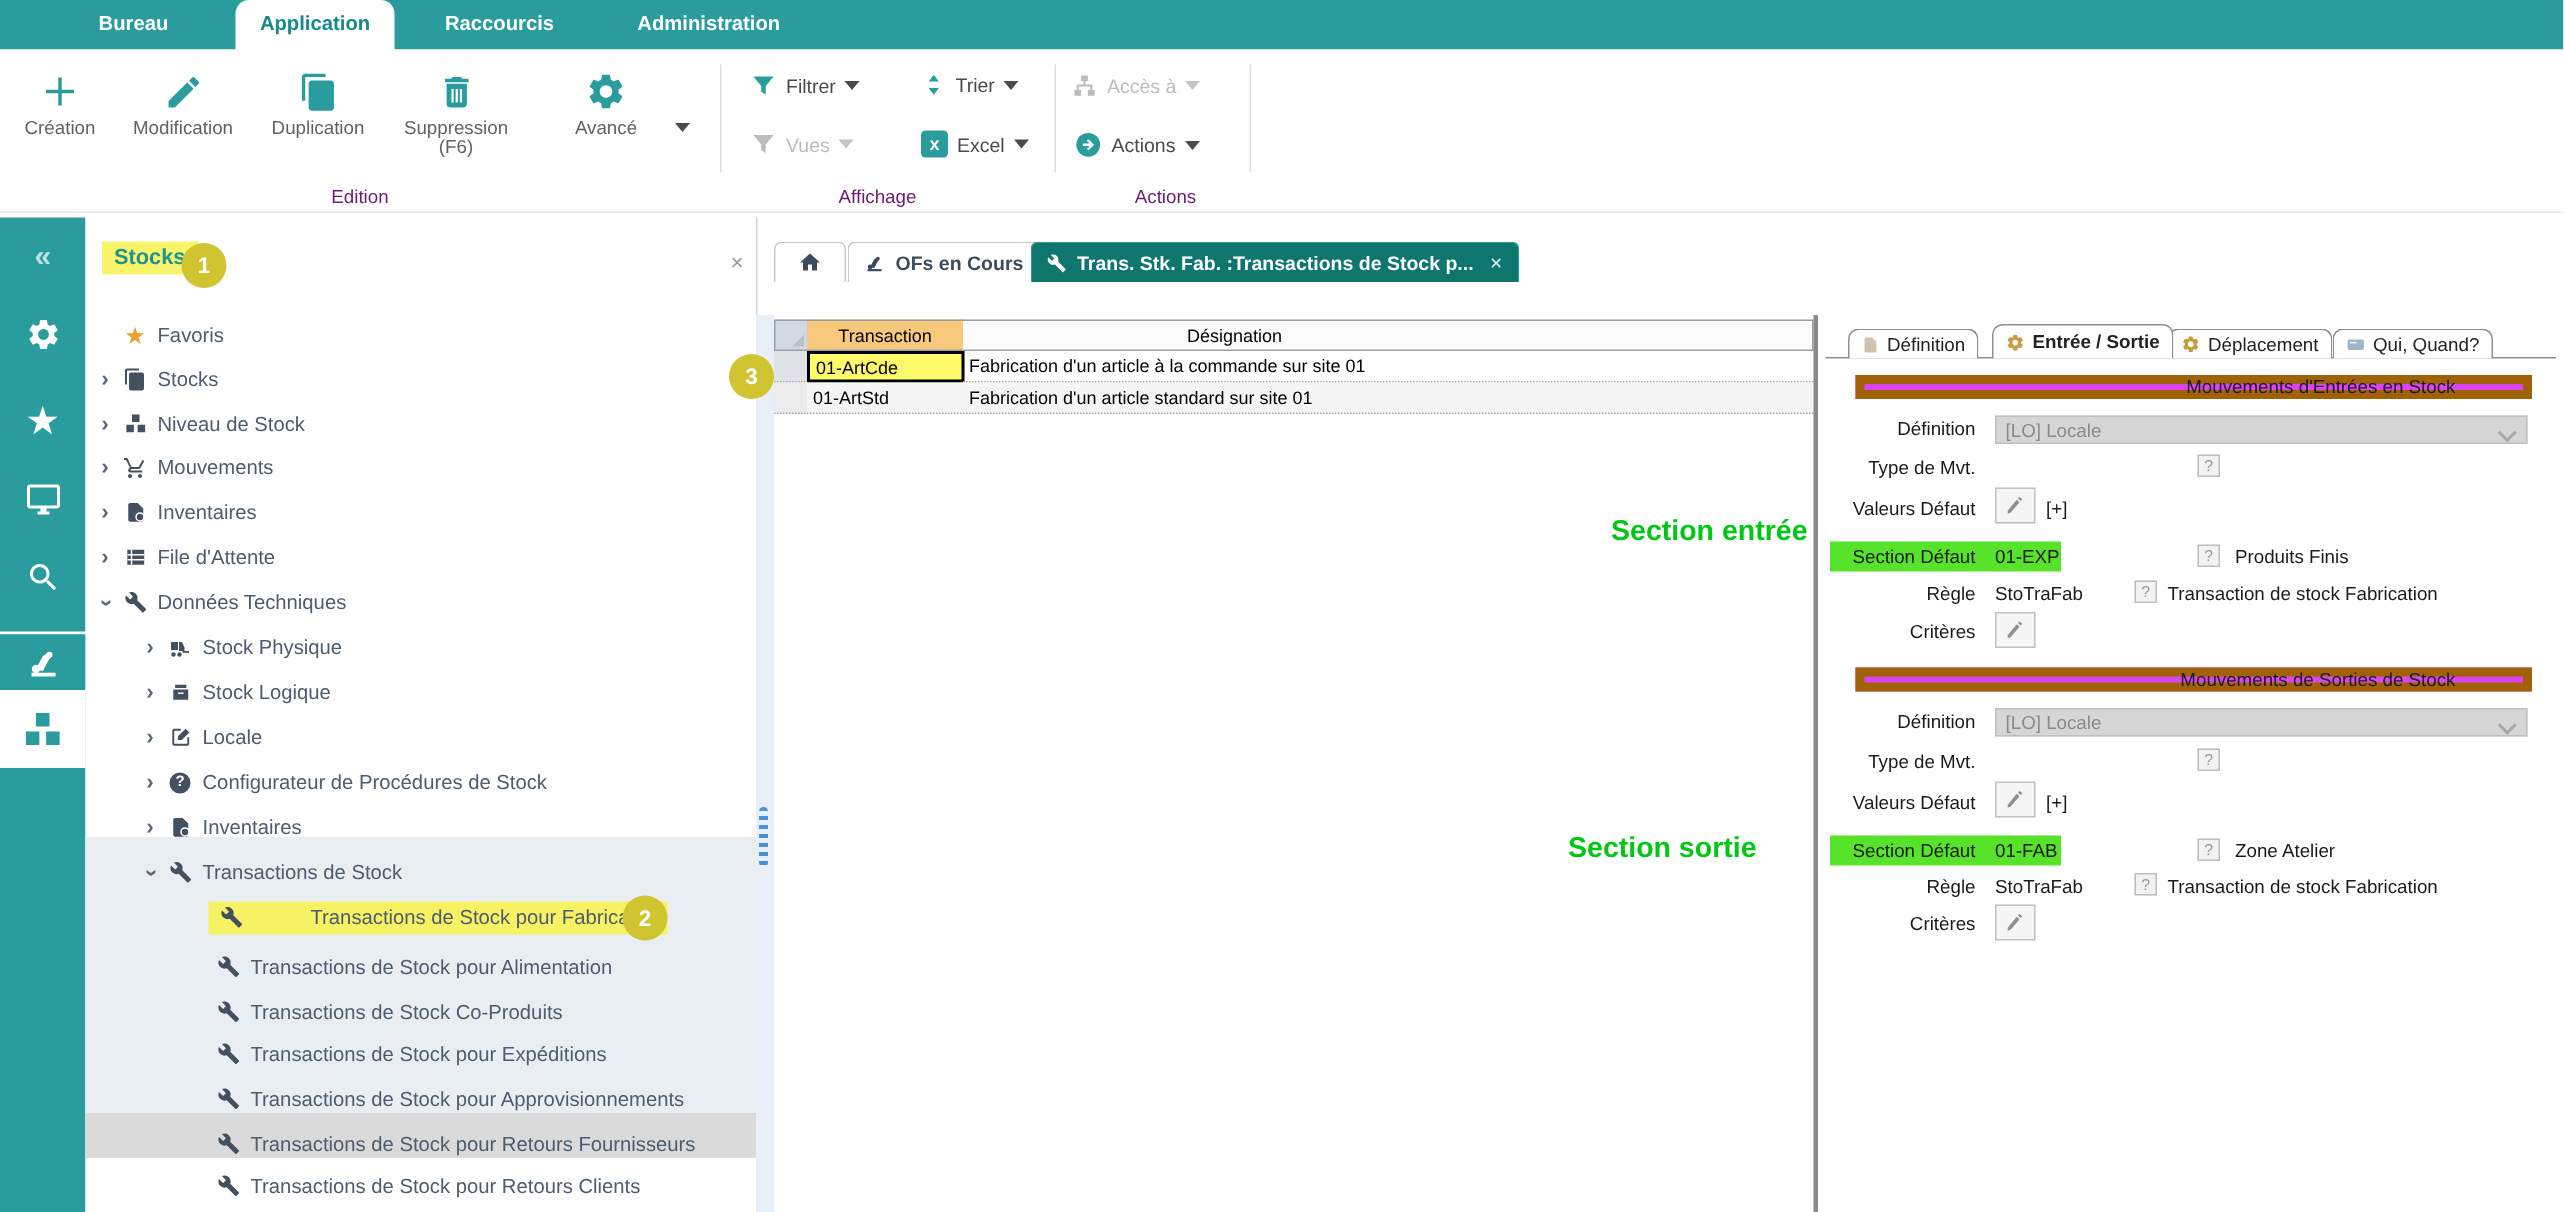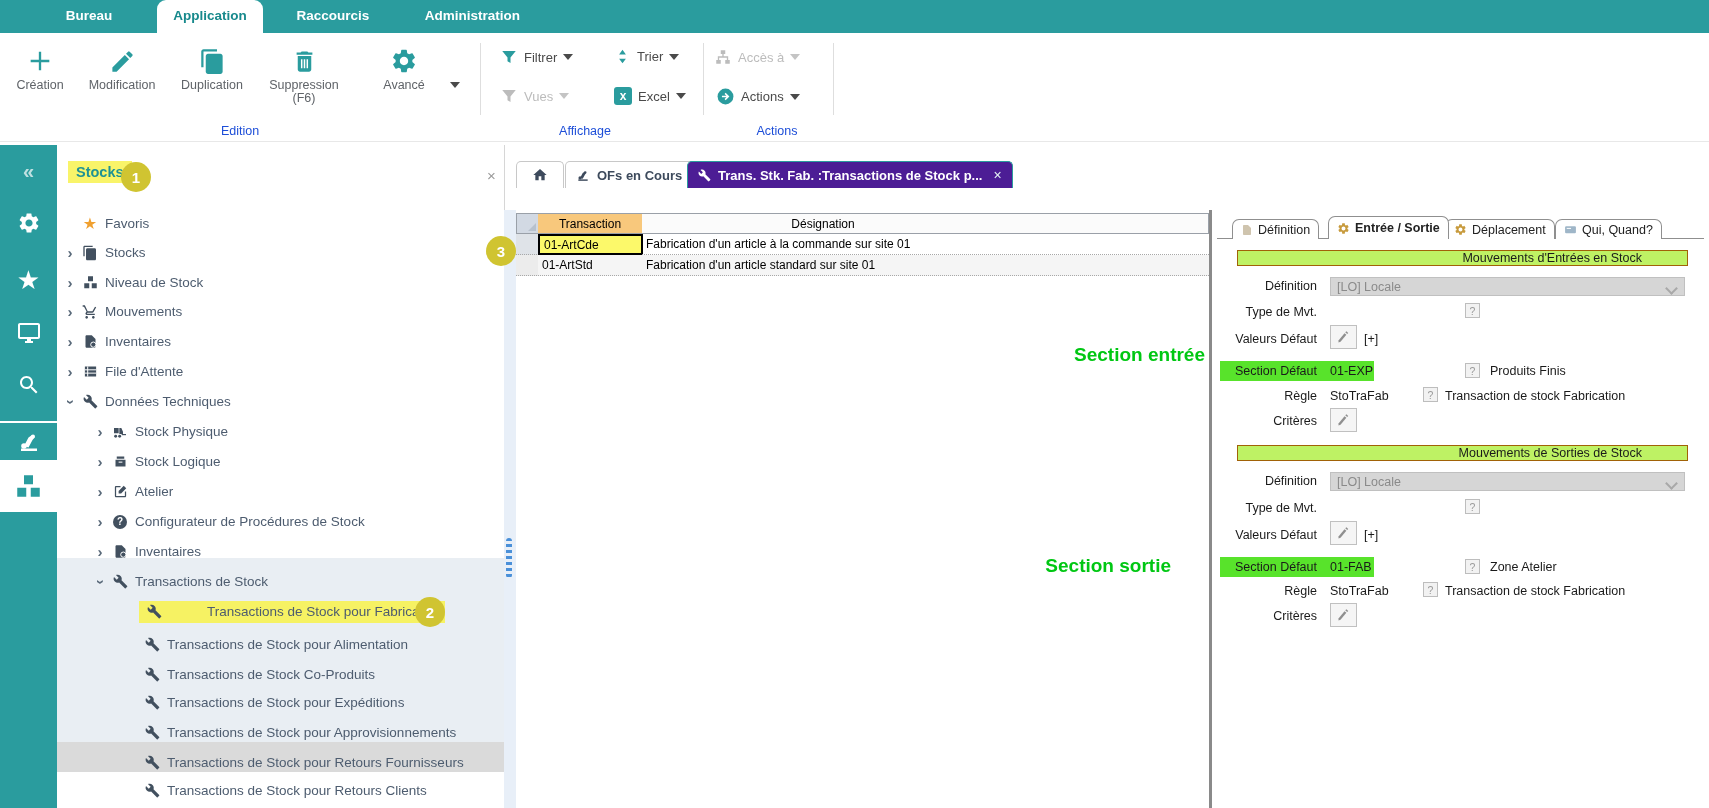--- a/index.html
+++ b/index.html
@@ -17,21 +17,21 @@
 
   
   #ribbon{left:0;top:33px;width:1709px;height:108px;background:#fff;border-bottom:1px solid #e8e8e8;}
   .rbtn{position:absolute;top:8px;width:84px;text-align:center;color:#5f6368;font-size:12.5px;cursor:default;}
   .rbtn .bic{height:34px;display:flex;align-items:flex-end;justify-content:center;color:#2a9c9e;}
   .rbtn .blbl{margin-top:4px;line-height:13px;}
   .sbtn{position:absolute;display:flex;align-items:center;gap:6px;font-size:13px;color:#4a4a4a;cursor:default;}
   .sbtn.disabled{color:#bcbcbc;}
   .caret{width:0;height:0;border-left:5px solid transparent;border-right:5px solid transparent;border-top:6px solid #4a4a4a;}
   .caret.dis{border-top-color:#c4c4c4;}
-  .rgroup{position:absolute;top:91px;width:120px;text-align:center;color:#1d4ed8;font-size:12.5px;}
+  .rgroup{position:absolute;top:91px;width:120px;text-align:center;color:#701a75;font-size:12.5px;}
   .rsep{position:absolute;top:10px;height:72px;width:1px;background:#dedede;}
   .excel-ic{width:18px;height:18px;background:#2a9c9e;border-radius:3px;color:#fff;font-weight:bold;
             font-size:12px;display:flex;align-items:center;justify-content:center;}
 
   
   #rail{left:0;top:145px;width:57px;height:663px;background:#2a9c9e;}
   .rail-ic{position:absolute;left:0;width:57px;display:flex;justify-content:center;color:#fff;}
   .tile{position:absolute;left:0;width:57px;}
 
   
@@ -57,42 +57,42 @@
            display:inline-flex;align-items:center;justify-content:center;}
   #nav-close{left:487px;top:167px;color:#9a9a9a;font-size:15px;cursor:default;}
   #splitter{left:504px;top:210px;width:12px;height:598px;background:#e8eff8;}
   #split-grip{left:506px;top:538px;width:6px;height:40px;border-radius:3px;
               background:repeating-linear-gradient(180deg,#4a90d9 0 3px,#e8eff8 3px 6px);}
 
   
   .dtab{position:absolute;top:161px;height:26px;display:flex;align-items:center;gap:7px;background:#fff;
         border:1px solid #c8c8c8;border-bottom:none;border-radius:5px 5px 0 0;padding:0 10px;
         font-size:13px;font-weight:bold;color:#3d4a5c;cursor:default;}
-  .dtab.active{background:#4c1d95;border-color:#2a9c9e;color:#fff;text-align:center;}
+  .dtab.active{background:#0f766e;border-color:#2a9c9e;color:#fff;text-align:center;}
   .dtab .x{color:#8a8a8a;font-weight:normal;font-size:14px;margin-left:4px;}
   .dtab.active .x{color:#e6f5f5;}
   #titlebar{left:512px;top:187px;width:1197px;height:25px;background:#2a9c9e;color:#fff;display:flex;
             align-items:center;gap:9px;padding-left:18px;box-sizing:border-box;font-size:13px;font-weight:bold;}
 
   
   #grid{left:516px;top:210px;width:693px;height:598px;background:#fff;font-size:12px;color:#000;}
   .gh{position:absolute;top:3px;height:21px;box-sizing:border-box;border:1px solid #9aa0a8;
       display:flex;align-items:center;justify-content:center;}
   .gc{position:absolute;height:21px;box-sizing:border-box;display:flex;align-items:center;padding:0 4px;}
   .dotted{border-bottom:1px dotted #a8a8a8;}
   #divider{left:1209px;top:210px;width:3px;height:598px;background:#8a8a8a;}
 
   
   #detail{left:1212px;top:210px;width:497px;height:598px;background:#fff;font-size:12.5px;color:#1a1a1a;}
   .ptab{position:absolute;top:9px;height:20px;box-sizing:border-box;background:#fff;border:1px solid #8f8f8f;
         border-bottom:none;border-radius:7px 7px 0 0;display:flex;align-items:center;gap:5px;
         padding:0 8px;font-size:12.5px;color:#222;cursor:default;}
   .ptab.sel{top:6px;height:23px;font-weight:bold;z-index:5;}
   .tabline{position:absolute;left:5px;top:28px;width:487px;height:1px;background:#8f8f8f;}
-  .gbar{position:absolute;left:25px;width:451px;height:16px;background:#bef264;border:1px solid #a16207;
+  .gbar{position:absolute;left:25px;width:451px;height:16px;background:#d946ef;border:6px solid #a16207;
         box-sizing:border-box;display:flex;align-items:center;justify-content:flex-end;
         padding-right:45px;font-size:12.5px;color:#1a1a1a;}
   .flabel{position:absolute;width:100px;text-align:right;left:5px;}
   .combo{position:absolute;left:118px;width:355px;height:19px;background:#d6d6d6;border:1px solid #c0c0c0;
          box-sizing:border-box;color:#8a8a8a;display:flex;align-items:center;padding:0 6px;}
   .cchev{position:absolute;right:8px;width:7px;height:7px;border-right:2px solid #a8a8a8;
          border-bottom:2px solid #a8a8a8;transform:rotate(45deg);margin-top:-3px;top:50%;}
   .qbtn{position:absolute;width:15px;height:15px;background:#f2f2f2;border:1px solid #bdbdbd;box-sizing:border-box;
         color:#9a9a9a;font-size:10.5px;display:flex;align-items:center;justify-content:center;cursor:default;}
   .handbtn{position:absolute;left:118px;width:27px;height:24px;background:#f5f5f5;border:1px solid #c0c0c0;
@@ -381,21 +381,21 @@
     <div class="trow ind2" style="top:332px;">
       <span class="chev">
           <span class="g">›</span>
         </span>
       <span class="tic">
           <svg width="15" height="15" viewBox="0 0 24 24">
             <path d="M5 3c-1.1 0-2 .9-2 2v14c0 1.1.9 2 2 2h14c1.1 0 2-.9 2-2v-7h-2v7H5V5h7V3H5z"></path>
             <path d="M17.2 2.8l4 4L13 15H9v-4l8.2-8.2z"></path>
           </svg>
         </span>
-      <span>Atelier</span>
+      <span>Locale</span>
     </div>
     <div class="trow ind2" style="top:362px;">
       <span class="chev">
           <span class="g">›</span>
         </span>
       <span class="tic">
           <span class="qcircle">?</span>
         </span>
       <span>Configurateur de Procédures de Stock</span>
     </div>

